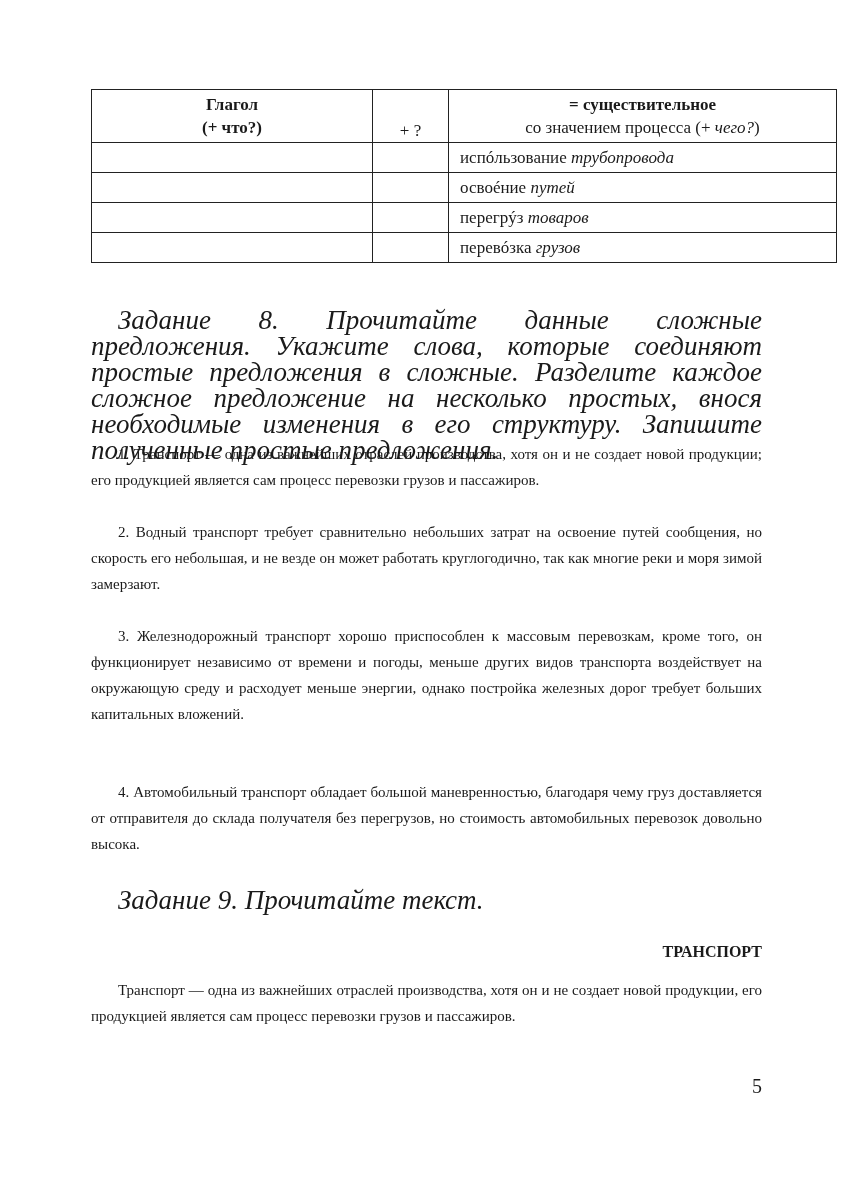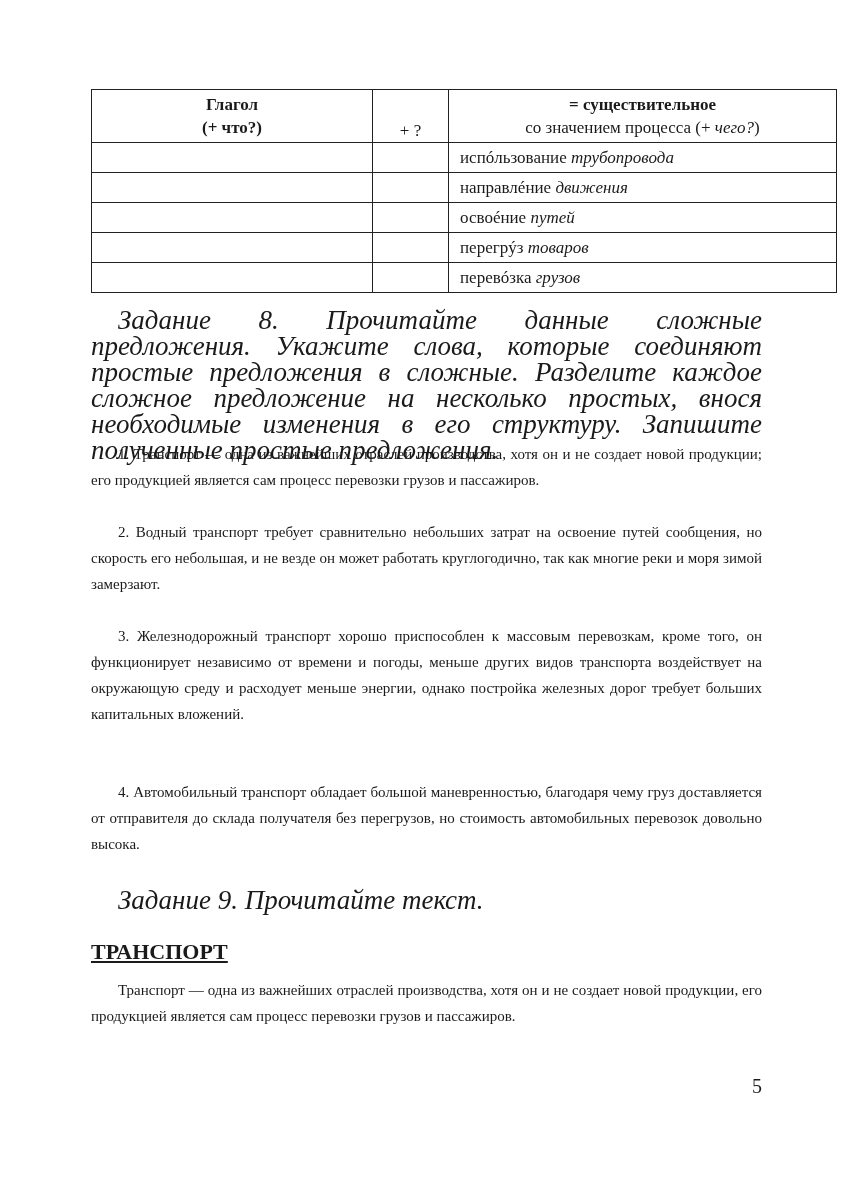--- a/index.html
+++ b/index.html
@@ -14,21 +14,21 @@
   }
   table.ex td, table.ex th { border: 1.5px solid #222; padding: 0; }
   table.ex th { font-weight: normal; height: 52px; vertical-align: middle; text-align: center; }
   table.ex th .b { font-weight: bold; }
   table.ex td { height: 29px; padding-left: 11px; vertical-align: middle; margin-top: 35px; }
   .c1 { width: 280px; } .c2 { width: 75px; }
   .c2h { vertical-align: bottom !important; padding-bottom: 4px; }
   em { }
   .task { position: absolute; left: 0; width: 671px; font-style: italic; font-size: 27px; line-height: 26px; text-align: justify; text-indent: 27px; margin: 0; }
   .para { position: absolute; left: 0; width: 671px; font-size: 15px; line-height: 26px; text-align: justify; text-indent: 27px; margin: 0; }
-  .heading { position: absolute; left: 0; width: 671px; text-align: left; font-weight: bold; font-size: 22px; line-height: 26px; margin: 0; text-decoration: underline; }
+  .heading { position: absolute; left: 0; width: 671px; text-align: right; font-weight: bold; font-size: 16px; line-height: 26px; margin: 0; }
   .pagenum { position: absolute; right: 0; font-size: 20px; line-height: 24px; }
 </style>
 </head>
 <body>
 
 <div class="page">
 
   <table class="ex">
     <tbody>
         <tr>
@@ -41,25 +41,20 @@
       </th>
       <th>
         <div class="b">= существительное</div>
         <div><span>со значением процесса (+ </span><em>чего?</em><span>)</span></div>
       </th>
     </tr>
     <tr>
       <td></td>
       <td></td>
       <td><span>испóльзование</span> <em>трубопровода</em></td>
-    </tr>
-    <tr>
-      <td></td>
-      <td></td>
-      <td><span>направлéние</span> <em>движения</em></td>
     </tr>
     <tr>
       <td></td>
       <td></td>
       <td><span>освоéние</span> <em>путей</em></td>
     </tr>
     <tr>
       <td></td>
       <td></td>
       <td><span>перегрýз</span> <em>товаров</em></td>

